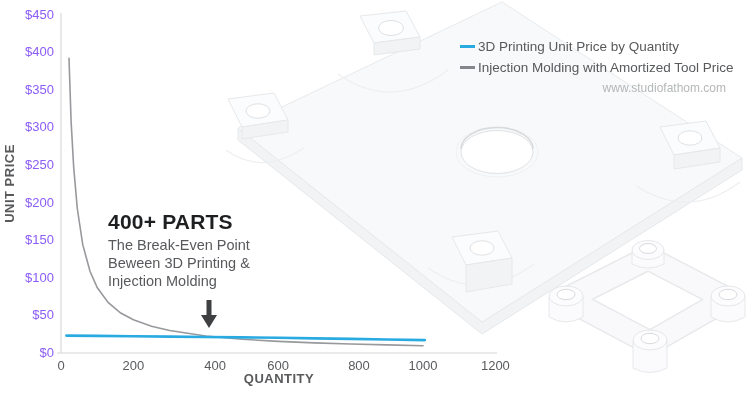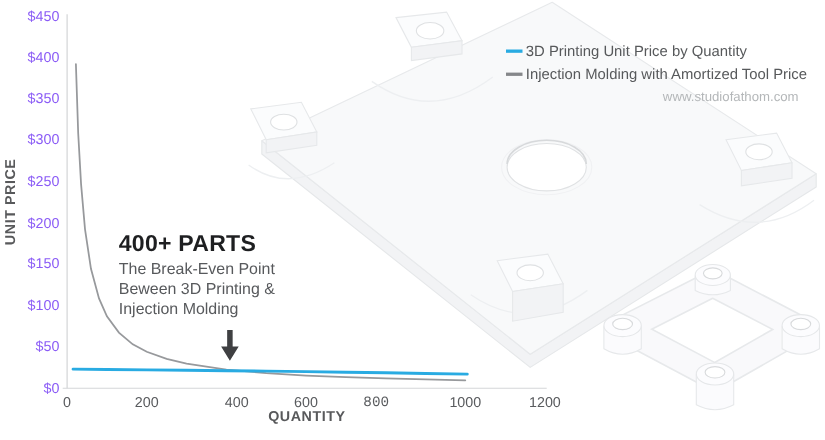--- a/index.html
+++ b/index.html
@@ -102,21 +102,21 @@
       <div class="ytick" style="top: 119.467px;">$300</div>
       <div class="ytick" style="top: 81.8778px;">$350</div>
       <div class="ytick" style="top: 44.2889px; text-align: right;">$400</div>
       <div class="ytick" style="top: 6.7px;">$450</div>
     </div>
   <div id="x-ticks">
       <div class="xtick" style="left: 39px;">0</div>
       <div class="xtick" style="left: 111.4px;">200</div>
       <div class="xtick" style="left: 182px; text-align: right;">400</div>
       <div class="xtick" style="left: 256.2px;">600</div>
-      <div class="xtick" style="left: 320px; font-family: Liberation Mono, monospace;">800</div>
+      <div class="xtick" style="left: 337px;">800</div>
       <div class="xtick" style="left: 401px;">1000</div>
       <div class="xtick" style="left: 473.4px;">1200</div>
     </div>
 
   <div id="y-title" class="axis-title">UNIT PRICE</div>
   <div id="x-title" class="axis-title">QUANTITY</div>
 
   <div id="legend">
     <div class="lrow">
       <span class="dash" style="background: rgb(41, 171, 226);"></span><span>3D Printing Unit Price by Quantity</span>

